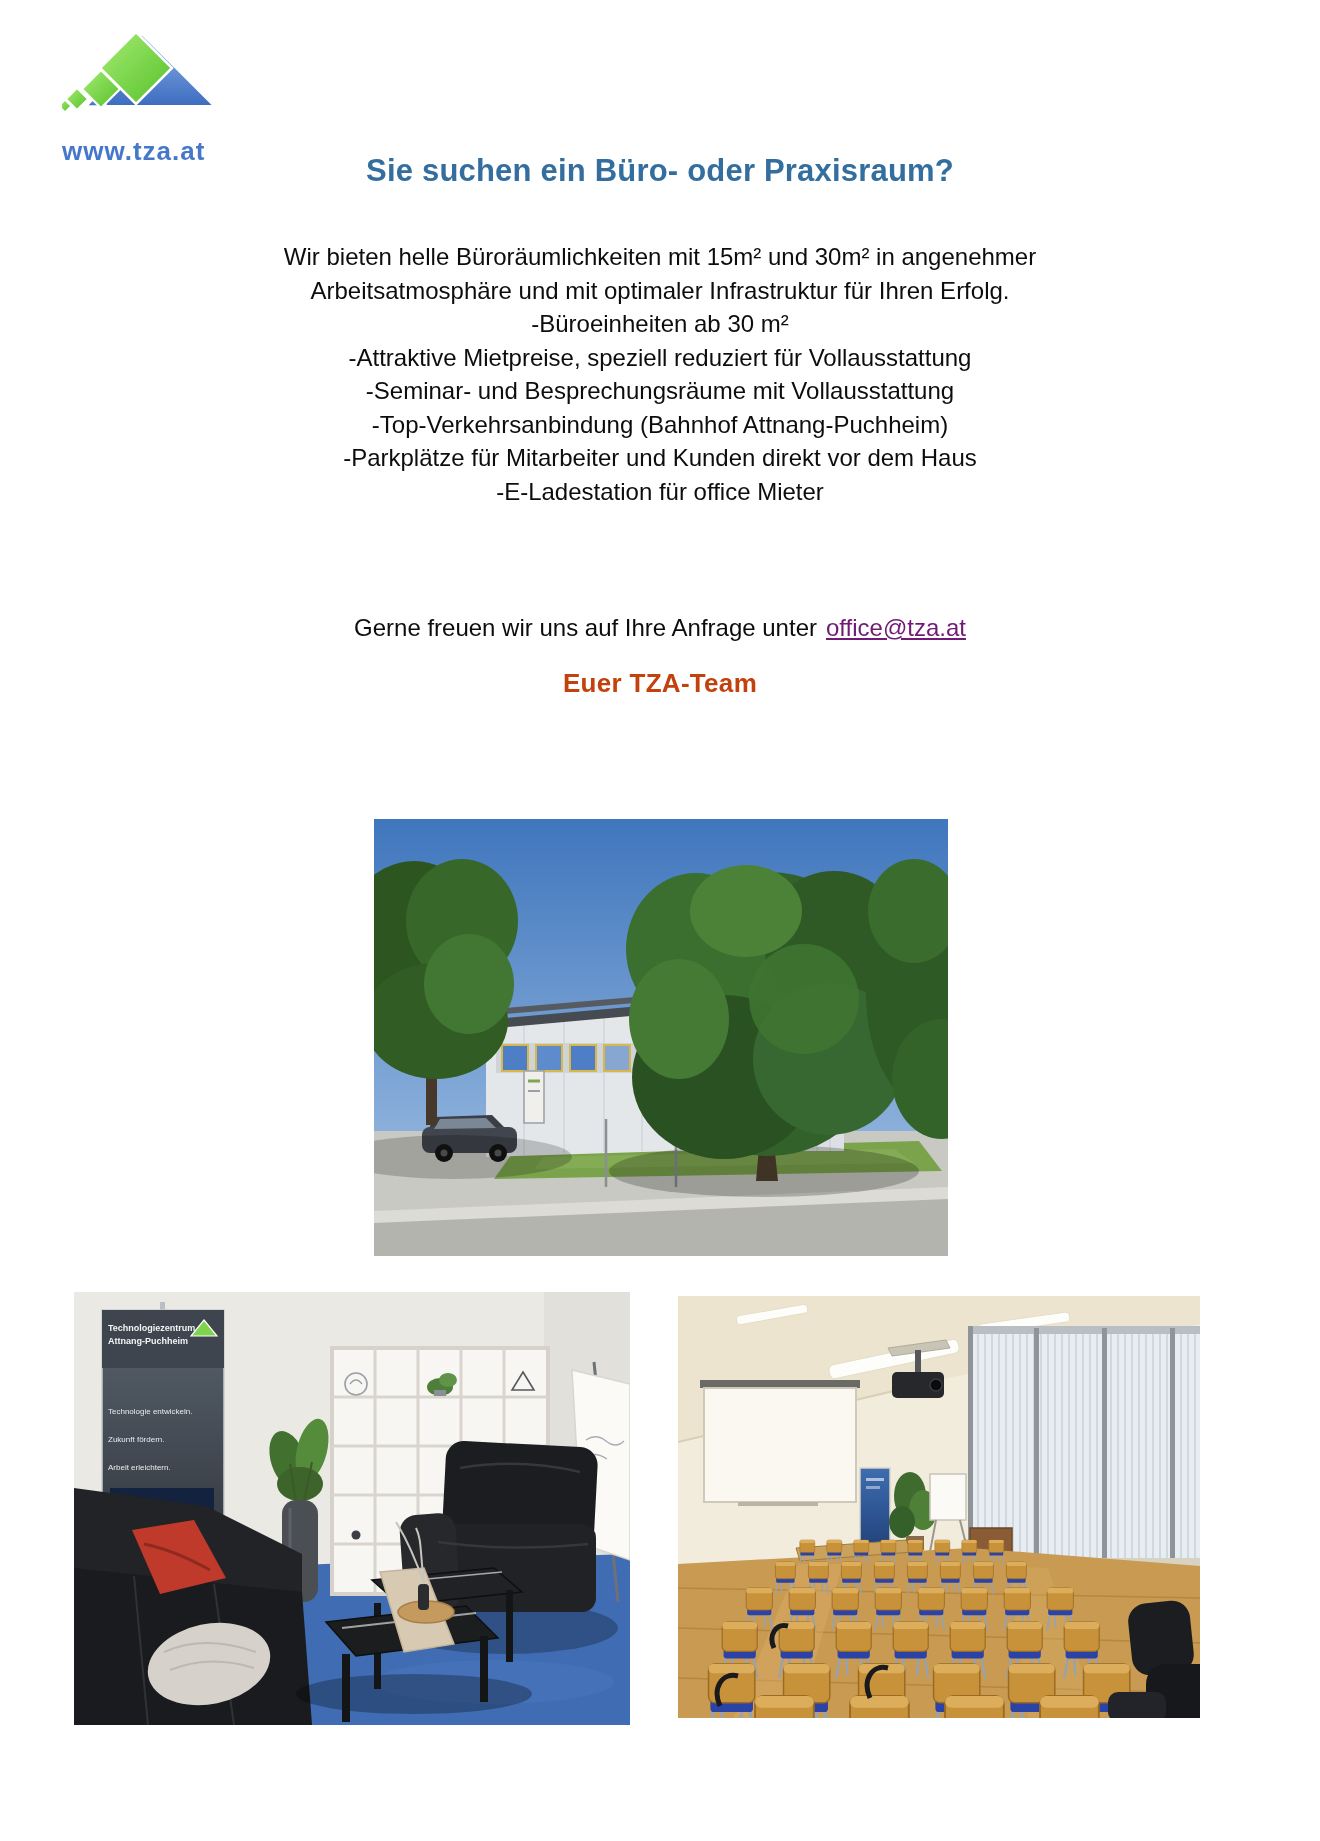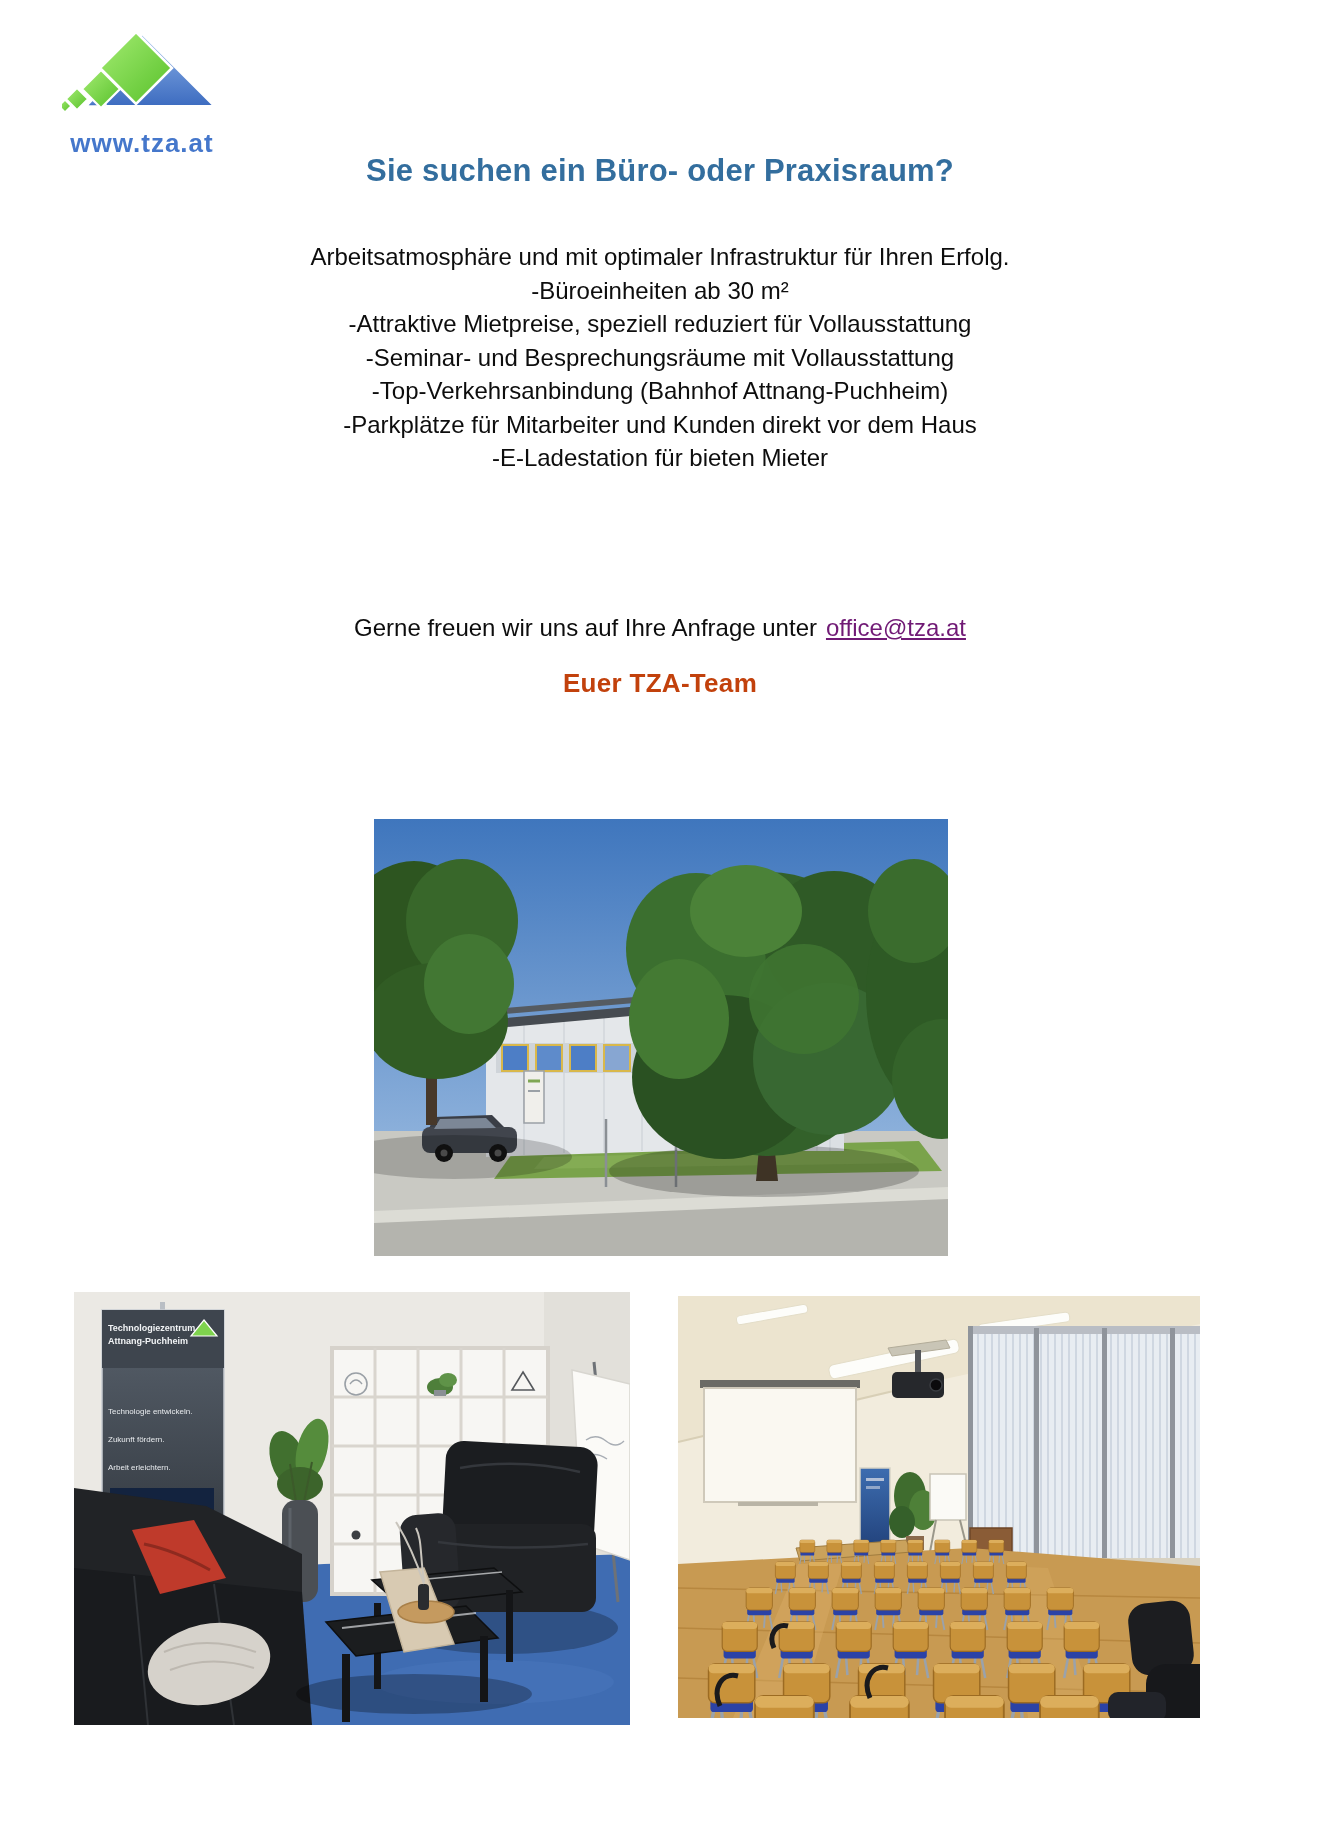--- a/index.html
+++ b/index.html
@@ -1,20 +1,20 @@
 <!DOCTYPE html>
 <html><head>
 <meta charset="utf-8">
 <style>
   html,body{margin:0;padding:0;background:#ffffff;}
   .page{position:relative;width:1320px;height:1841px;background:#fff;overflow:hidden;
         font-family:"Liberation Sans", sans-serif;color:#111;}
   .center-text{position:absolute;left:0;right:0;text-align:center;margin:16px;}
   .logo{position:absolute;left:62px;top:26px;width:160px;}
-  .logo .url{font-size:26px;font-weight:bold;color:#4577cb;letter-spacing:1px;margin-top:12px;text-align:center;}
+  .logo .url{font-size:26px;font-weight:bold;color:#4577cb;letter-spacing:1px;margin-top:20px;}
   .heading{top:137px;font-size:31px;font-weight:bold;color:#336e9e;letter-spacing:0.2px;}
   .intro{top:224px;font-size:24px;line-height:33.5px;color:#0d0d0d;}
   .contact{top:598px;font-size:24px;color:#0d0d0d;}
   .contact a{color:#701a75;text-decoration:underline;margin-left:9px;}
   .signature{top:652px;font-size:26px;font-weight:bold;color:#c2410c;letter-spacing:0.3px;}
   .photo{position:absolute;display:block;}
   #photo-building{left:374px;top:819px;width:574px;height:437px;}
   #photo-lounge{left:74px;top:1292px;width:556px;height:433px;}
   #photo-seminar{left:678px;top:1296px;width:522px;height:422px;}
   svg text{font-family:"Liberation Sans", sans-serif;}
@@ -43,27 +43,28 @@
       <polygon points="39,44 58,63 39,82 20,63" fill="url(#gGreen)" stroke="#ffffff" stroke-width="2.2"></polygon>
       <polygon points="15,62 26,73 15,84 4,73" fill="url(#gGreen)" stroke="#ffffff" stroke-width="1.8"></polygon>
       <polygon points="3,74 9,80 3,86 -3,80" fill="url(#gGreen)" stroke="#ffffff" stroke-width="1.5"></polygon>
     </svg>
     <div class="url">www.tza.at</div>
   </div>
 
   <h1 class="center-text heading">Sie suchen ein Büro- oder Praxisraum?</h1>
 
   <div class="center-text intro">
+    <div>Wir bieten helle Büroräumlichkeiten mit 15m² und 30m² in angenehmer</div>
     <div>Arbeitsatmosphäre und mit optimaler Infrastruktur für Ihren Erfolg.</div>
     <div>-Büroeinheiten ab 30 m²</div>
     <div>-Attraktive Mietpreise, speziell reduziert für Vollausstattung</div>
     <div>-Seminar- und Besprechungsräume mit Vollausstattung</div>
     <div>-Top-Verkehrsanbindung (Bahnhof Attnang-Puchheim)</div>
     <div>-Parkplätze für Mitarbeiter und Kunden direkt vor dem Haus</div>
-    <div>-E-Ladestation für bieten Mieter</div>
+    <div>-E-Ladestation für office Mieter</div>
   </div>
 
   <div class="center-text contact">
     <span>Gerne freuen wir uns auf Ihre Anfrage unter</span><a href="#">office@tza.at</a>
   </div>
 
   <div class="center-text signature">Euer TZA-Team</div>
 
   <svg id="photo-building" class="photo" viewBox="0 0 574 437">
     <defs>

